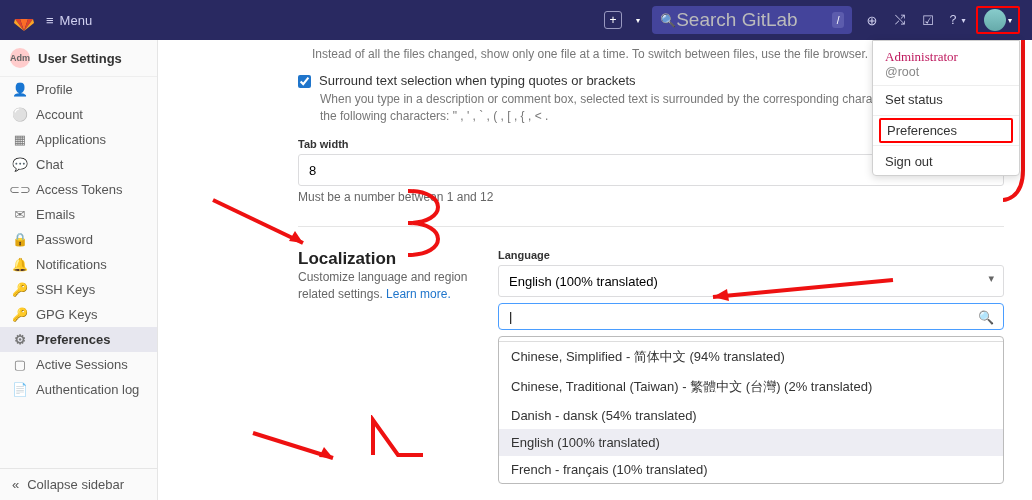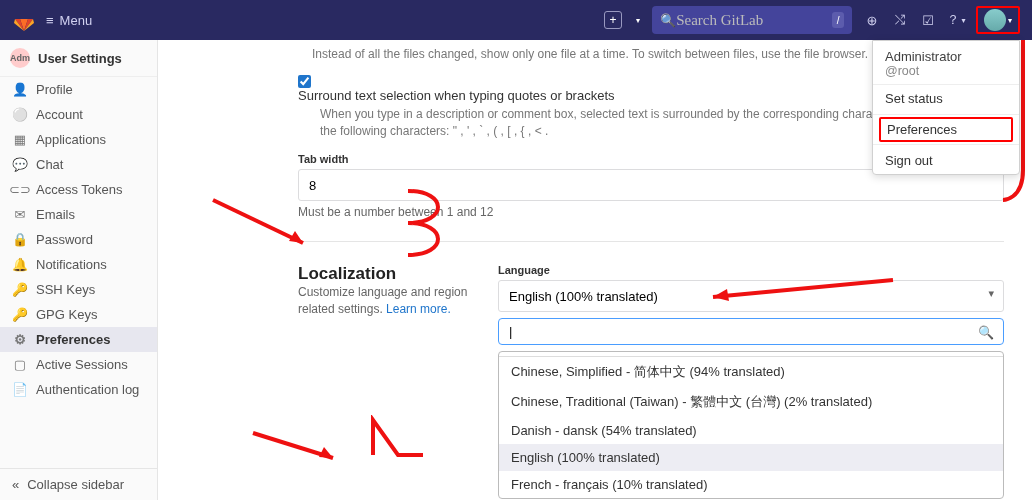--- a/index.html
+++ b/index.html
@@ -7,21 +7,21 @@
 
 .topbar { height: 40px; background: #292961; display: flex; align-items: center; padding: 0 12px; color: #fff; }
 .logo { width: 24px; height: 24px; margin-right: 10px; }
 .menu-btn { display: flex; align-items: center; color: #d1d1f0; font-size: 13px; cursor: pointer; }
 .menu-icon { margin-right: 6px; }
 .topbar-spacer { flex: 1; }
 .topbar-right { display: flex; align-items: center; gap: 12px; }
 .plus-box { width: 18px; height: 18px; border: 1px solid #9999c0; border-radius: 3px; display: flex; align-items: center; justify-content: center; font-size: 12px; }
 .caret-down { font-size: 8px; margin-left: 2px; }
 .search-box { display: flex; align-items: center; background: #44449b; border-radius: 4px; padding: 0 8px; height: 28px; width: 200px; }
-.search-box input { background: transparent; border: none; color: #ccc; outline: none; width: 150px; font-size: 15px; font-family: Liberation Serif, serif; }
+.search-box input { background: transparent; border: none; color: #ccc; outline: none; width: 150px; font-size: 19px; }
 .search-box input::placeholder { color: #bbb; }
 .kbd { background: #5c5cad; border-radius: 3px; width: 16px; height: 16px; display: flex; align-items: center; justify-content: center; font-size: 10px; margin-left: 6px; }
 .tico { width:16px; height:16px; display:flex; align-items:center; justify-content:center; color:#d1d1f0; cursor:pointer; }
 .avatar-wrap { border: 2px solid #f00; padding: 1px 6px; display: flex; align-items: center; border-radius: 2px; }
 .avatar { width: 22px; height: 22px; border-radius: 50%; background: linear-gradient(#8cc, #6aa); display: inline-block; }
 
 .main { display: flex; height: calc(500px - 40px); }
 .sidebar { width: 158px; border-right: 1px solid #e5e5e5; background: #fafafa; display: flex; flex-direction: column; font-size: 13px; }
 .side-head { display: flex; align-items: center; padding: 8px 10px; font-weight: 600; border-bottom: 1px solid #eee; }
 .side-avatar { width: 20px; height: 20px; border-radius: 50%; background: #fcc; margin-right: 8px; font-size: 9px; display:flex; align-items:center; justify-content:center; color:#666; }
@@ -37,37 +37,37 @@
 .sec-title { font-size: 17px; font-weight: 600; margin-bottom: 0; color: #222; }
 .sec-desc { font-size: 12px; color: #666; line-height: 1.4; }
 .sec-desc a { color: #1f75cb; text-decoration: none; }
 .sec-right { flex: 1; }
 .field-label { font-size: 11px; color: #333; margin-bottom: 4px; font-weight: 600; }
 .text-input { width: 100%; height: 32px; border: 1px solid #dcdcde; border-radius: 3px; padding: 0 10px; font-size: 13px; }
 .select { width: 100%; height: 32px; border: 1px solid #dcdcde; border-radius: 3px; padding: 0 10px; font-size: 13px; background:#fff; appearance:none; }
 .sel-wrap { position: relative; }
 .sel-wrap::after { content: "▾"; position: absolute; right: 10px; top: 7px; font-size: 11px; color: #666; pointer-events:none; }
 .hint { font-size: 12px; color: #666; margin-top: 4px; }
-.checkbox-row { display: flex; align-items: flex-start; margin-bottom: 3px; flex-direction: column; }
+.checkbox-row { display: flex; align-items: flex-start; margin-bottom: 3px; }
 .checkbox-row input { margin-right: 8px; margin-top: 2px; accent-color: #1f75cb; }
 .cb-text { font-size: 13px; color: #333; }
 .cb-desc { font-size: 12px; color: #777; line-height: 1.4; margin-left: 22px; }
 hr.sep { border: none; border-top: 1px solid #e5e5e5; margin: 22px 0; }
 
 .dropdown-panel { border: 1px solid #bbb; border-radius: 4px; background: #fff; margin-top: 6px; overflow: hidden; }
 .dd-search { border: 1px solid #4a9dff; border-radius: 4px; margin: 0; padding: 5px 28px 5px 10px; position: relative; }
 .dd-search input { width: 100%; border: none; outline: none; font-size: 13px; }
 .dd-search .mag { position: absolute; right: 8px; top: 6px; color: #888; }
 .dd-list { max-height: 200px; overflow-y: auto; border-top: 1px solid #ddd; margin-top: 4px; }
 .dd-item { padding: 6px 12px; font-size: 13px; cursor: pointer; color: #333; }
 .dd-item.hover { background: #ededf3; }
 
 .user-menu { position: absolute; top: 40px; right: 12px; width: 148px; background: #fff; border: 1px solid #d0d0d0; border-radius: 0 0 4px 4px; box-shadow: 0 2px 8px rgba(0,0,0,.15); z-index: 50; font-size: 13px; }
 .um-head { padding: 8px 12px 6px; border-bottom: 1px solid #eee; }
-.um-name { color: #404040; }
+.um-name { color: #be185d; font-family: Liberation Serif, serif; }
 .um-handle { color: #888; font-size: 12.5px; }
 .um-item { padding: 6px 12px; color: #333; cursor: pointer; }
 .um-item.hl { border: 2px solid #f00; margin: 1px 6px; padding: 3px 6px; border-radius: 2px; }
 .um-sep { border-top: 1px solid #eee; margin: 2px 0; }
 
 .red-arrow { position:absolute; pointer-events:none; z-index: 30; }
 </style>
 </head>
 <body>
 

